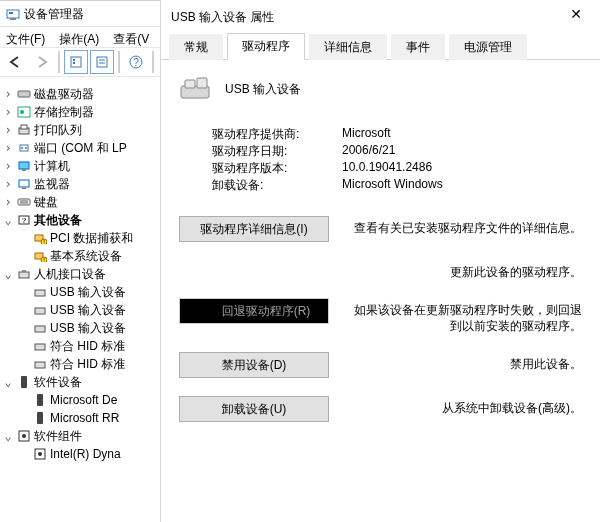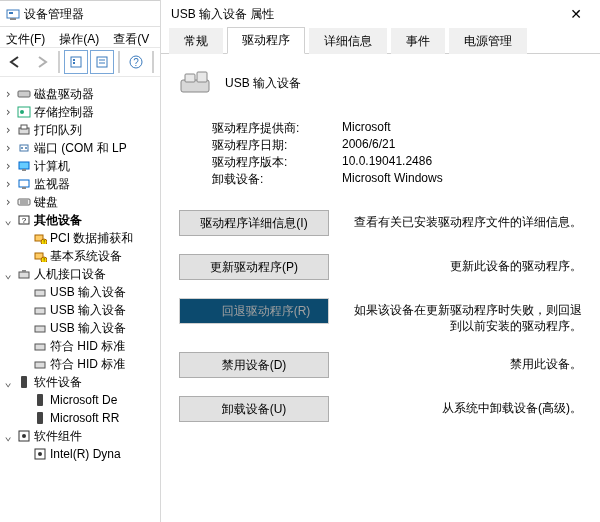--- a/index.html
+++ b/index.html
@@ -35,21 +35,21 @@
   .tree-row { display:flex; align-items:center; height:18px; white-space:nowrap; }
   .tw { display:inline-block; width:16px; text-align:center; color:#555; font-family: consolas, monospace;}
   .ti { width:16px; height:16px; display:inline-flex; align-items:center; justify-content:center; margin-right:2px;}
   .tree-row span.lbl { white-space:nowrap; }
   
   .dlg {
     position:absolute; left:160px; top:0; width:440px; height:522px; background:#fff;
     border-left:1px solid #d8d8d8;
   }
   .dlg-title {
-    height:28px; line-height:28px; padding-left:10px; font-size:12px;
+    height:34px; line-height:28px; padding-left:10px; font-size:12px;
     display:flex; align-items:center; position:relative;
   }
   .dlg-close { position:absolute; right:4px; top:0; width:40px; height:28px; text-align:center; font-size:14px;}
   .tabs {
     display:flex; align-items:flex-end; height:26px; border-bottom:1px solid #d0d0d0; padding-left:8px;
     gap:4px;
   }
   .tab {
     padding:4px 14px 4px; border:1px solid transparent; border-bottom:none; position:relative; top:1px;
     background:#f0f0f0; font-size:12px;
@@ -57,21 +57,21 @@
   .tab.active { background:#fff; border-color:#d0d0d0; border-bottom:1px solid #fff; }
   .dlg-body { padding:16px 18px 10px 18px; }
   .dev-hdr { display:flex; align-items:center; gap:12px; margin-bottom:24px;}
   .dev-ico { width:34px; height:26px; }
   .info-grid { display:grid; grid-template-columns: 130px 1fr; margin-left:33px; margin-bottom:22px;}
   .btn-row { display:flex; align-items:flex-start; margin-bottom:18px;}
   .btn {
     width:150px; height:26px; border:1px solid #adadad; background:#e1e1e1; text-align:center;
     font-size:12px; display:flex; align-items:center; justify-content:center; margin-right:14px;
   }
-  .btn.disabled { color:#a0a0a0; border-color:#d0d0d0; background:#0c4a6e;padding-left:24px;}
+  .btn.disabled { color:#a0a0a0; border-color:#d0d0d0; background:#000000;padding-left:24px;}
   .btn-desc { flex:1; font-size:12px; line-height:16px; padding-top:4px;text-align:right;}
   svg { display:block; }
 </style>
 </head>
 <body>
 
 <div class="dm-window">
   <div class="dm-title">
     <span class="ico">
       <svg width="14" height="14">
@@ -385,21 +385,20 @@
       <div>驱动程序版本:</div>
       <div>10.0.19041.2486</div>
       <div>卸载设备:</div>
       <div>Microsoft Windows</div>
     </div>
     <div class="btn-row">
       <div class="btn">驱动程序详细信息(I)</div>
       <div class="btn-desc">查看有关已安装驱动程序文件的详细信息。</div>
     </div>
     <div class="btn-row">
-      <div class="btn">更新驱动程序(P)</div>
       <div class="btn-desc">更新此设备的驱动程序。</div>
     </div>
     <div class="btn-row">
       <div class="btn disabled">回退驱动程序(R)</div>
       <div class="btn-desc">如果该设备在更新驱动程序时失败，则回退到以前安装的驱动程序。</div>
     </div>
     <div class="btn-row">
       <div class="btn">禁用设备(D)</div>
       <div class="btn-desc">禁用此设备。</div>
     </div>

